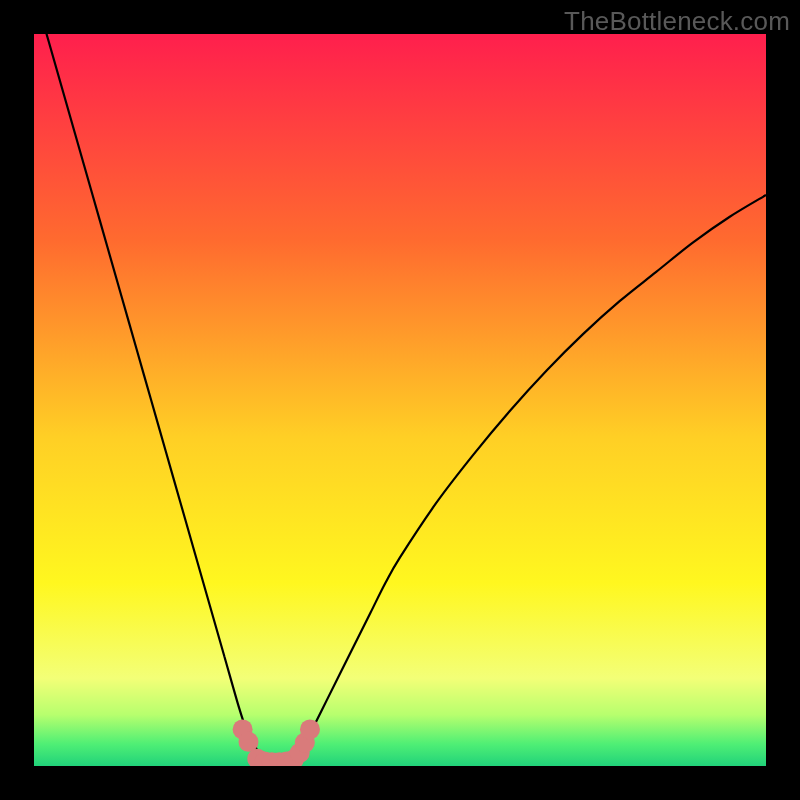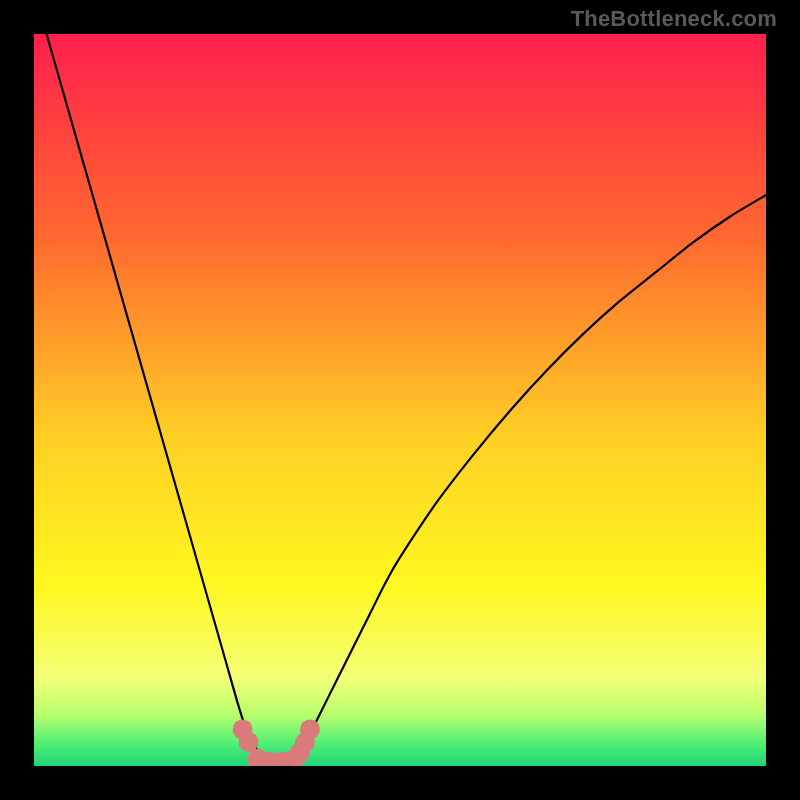--- a/index.html
+++ b/index.html
@@ -23,25 +23,25 @@
     position: absolute;
     left: 34px;
     top: 34px;
     width: 732px;
     height: 732px;
     overflow: hidden;
   }
   .watermark {
     position: absolute;
     top: 6px;
-    right: 23px;
+    right: 10px;
     color: #595959;
-    font-size: 22px;
+    font-size: 26px;
     letter-spacing: 0.2px;
-    font-weight: 700;
+    font-weight: 400;
     user-select: none;
   }
 </style>
 </head>
 <body>
 
 <div class="frame">
 
   <div class="watermark">TheBottleneck.com</div>
 

